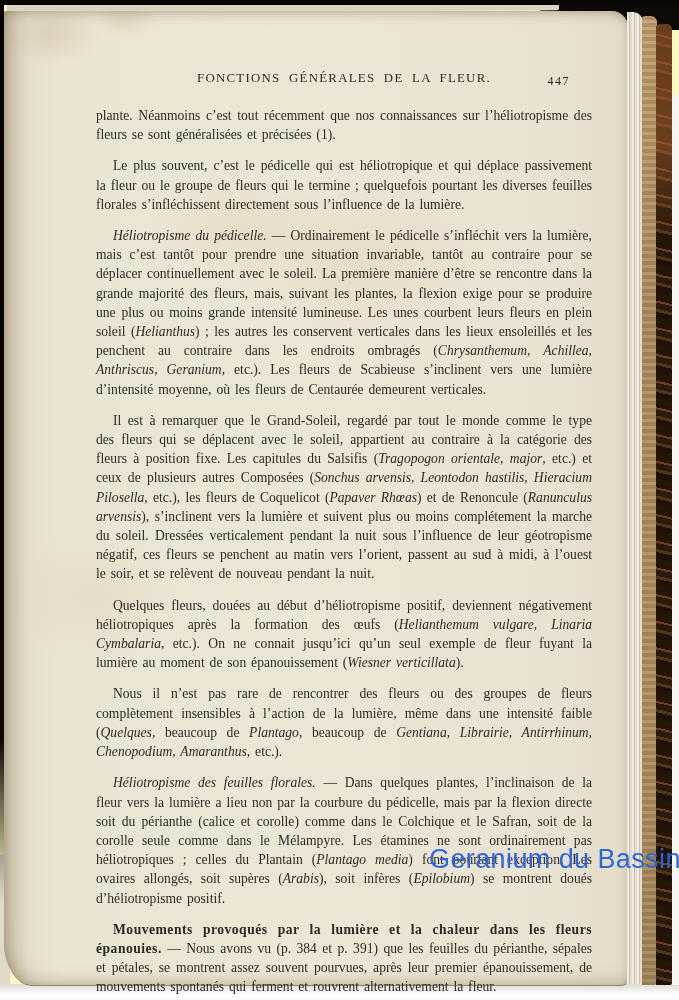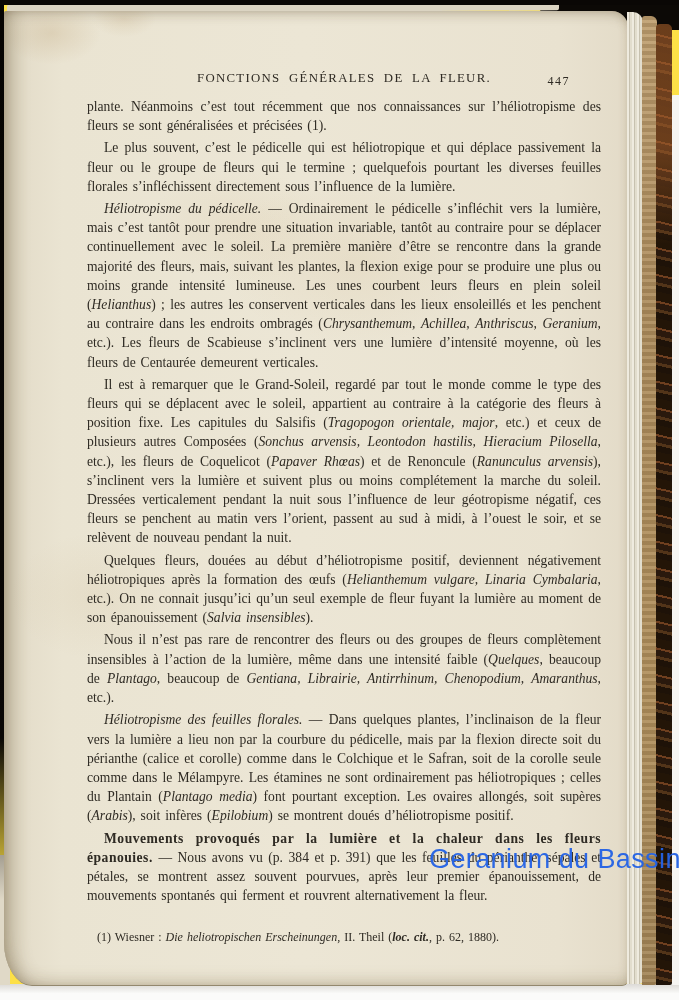--- a/index.html
+++ b/index.html
@@ -1,18 +1,18 @@
 <!DOCTYPE html>
 <html><head>
 <meta charset="utf-8">
 <style>
   html, body { margin:0; padding:0; background:#2a2a2a; }
   .photo {
     position:relative; width:679px; height:1000px; overflow:hidden;
-    background:#fde047;
+    background:#fef9c3;
     font-family:"Liberation Serif","DejaVu Serif",serif;
   }
   
   .surface-bottom { position:absolute; left:0; top:984px; width:679px; height:16px;
     background:linear-gradient(180deg,#dcdad6,#fbfbfa 60%); }
   .surface-right { position:absolute; left:670px; top:95px; width:9px; height:890px;
     background:#f6f5f2; border-radius:4px 0 0 0; }
   .left-under { position:absolute; left:0; top:855px; width:10px; height:130px; background:#e0d9c7; }
   .left-strip { position:absolute; left:0; top:0; width:4px; height:900px;
     background:linear-gradient(180deg,#060402 0,#0a0705 82%,rgba(10,7,5,0) 100%); z-index:4; }
@@ -55,21 +55,21 @@
       linear-gradient(180deg, rgba(166,95,44,.55) 0 120px, rgba(166,95,44,0) 220px),
       repeating-linear-gradient(13deg,#1e1208 0 6px,#523419 6px 9px,#2a190d 9px 15px,#6f3f1f 15px 17px,#231507 17px 26px);
     border-radius:4px 5px 2px 0; }
 
   
   .page-text { position:absolute; left:84px; top:64px; width:520px; color:#2e2a23; z-index:5; }
   .header { position:relative; height:30px; }
   .header-title { text-align:center; font-size:12.8px; letter-spacing:1.3px; word-spacing:4px; padding-top:7px; }
   .page-number { position:absolute; right:34px; top:10px; font-size:12px; letter-spacing:1.5px; }
   .body-text { font-size:13.6px; line-height:19.2px; text-align:justify; word-spacing:1.5px; }
-  .para { margin:3px; }
+  .para { margin:12px; }
   .para.indent { text-indent:17px; }
   .body-text em { }
   .body-text strong { font-weight:bold; letter-spacing:.5px; word-spacing:2.5px; }
   .footnote { margin-top:25px; font-size:12px; line-height:15px; text-indent:13px;
     text-align:justify; word-spacing:1px; }
   .footnote em { font-style:italic; }
 
   .watermark { position:absolute; left:429px; top:844px; z-index:9;
     font-family:"Liberation Sans","DejaVu Sans",sans-serif;
     font-size:27px; font-weight:500; letter-spacing:.4px; white-space:nowrap; opacity:.96; }
@@ -95,21 +95,21 @@
   <div class="page-text">
     <div class="header">
       <div class="header-title">FONCTIONS GÉNÉRALES DE LA FLEUR.</div>
       <div class="page-number">447</div>
     </div>
     <div class="body-text">
         <p class="para"><span>plante. Néanmoins c’est tout récemment que nos connaissances sur l’héliotropisme des fleurs se sont généralisées et précisées (1).</span></p>
         <p class="para indent"><span>Le plus souvent, c’est le pédicelle qui est héliotropique et qui déplace passivement la fleur ou le groupe de fleurs qui le termine ; quelquefois pourtant les diverses feuilles florales s’infléchissent directement sous l’influence de la lumière.</span></p>
         <p class="para indent"><em>Héliotropisme du pédicelle.</em><span> — Ordinairement le pédicelle s’infléchit vers la lumière, mais c’est tantôt pour prendre une situation invariable, tantôt au contraire pour se déplacer continuellement avec le soleil. La première manière d’être se rencontre dans la grande majorité des fleurs, mais, suivant les plantes, la flexion exige pour se produire une plus ou moins grande intensité lumineuse. Les unes courbent leurs fleurs en plein soleil (</span><em>Helianthus</em><span>) ; les autres les conservent verticales dans les lieux ensoleillés et les penchent au contraire dans les endroits ombragés (</span><em>Chrysanthemum</em><span>, </span><em>Achillea</em><span>, </span><em>Anthriscus</em><span>, </span><em>Geranium</em><span>, etc.). Les fleurs de Scabieuse s’inclinent vers une lumière d’intensité moyenne, où les fleurs de Centaurée demeurent verticales.</span></p>
         <p class="para indent"><span>Il est à remarquer que le Grand-Soleil, regardé par tout le monde comme le type des fleurs qui se déplacent avec le soleil, appartient au contraire à la catégorie des fleurs à position fixe. Les capitules du Salsifis (</span><em>Tragopogon orientale, major</em><span>, etc.) et ceux de plusieurs autres Composées (</span><em>Sonchus arvensis, Leontodon hastilis, Hieracium Pilosella</em><span>, etc.), les fleurs de Coquelicot (</span><em>Papaver Rhœas</em><span>) et de Renoncule (</span><em>Ranunculus arvensis</em><span>), s’inclinent vers la lumière et suivent plus ou moins complétement la marche du soleil. Dressées verticalement pendant la nuit sous l’influence de leur géotropisme négatif, ces fleurs se penchent au matin vers l’orient, passent au sud à midi, à l’ouest le soir, et se relèvent de nouveau pendant la nuit.</span></p>
-        <p class="para indent"><span>Quelques fleurs, douées au début d’héliotropisme positif, deviennent négativement héliotropiques après la formation des œufs (</span><em>Helianthemum vulgare, Linaria Cymbalaria</em><span>, etc.). On ne connait jusqu’ici qu’un seul exemple de fleur fuyant la lumière au moment de son épanouissement (</span><em>Salvia insensibles</em><span>).</span></p>
+        <p class="para indent"><span>Quelques fleurs, douées au début d’héliotropisme positif, deviennent négativement héliotropiques après la formation des œufs (</span><em>Helianthemum vulgare, Linaria Cymbalaria</em><span>, etc.). On ne connait jusqu’ici qu’un seul exemple de fleur fuyant la lumière au moment de son épanouissement (</span><em>Wiesner verticillata</em><span>).</span></p>
         <p class="para indent"><span>Nous il n’est pas rare de rencontrer des fleurs ou des groupes de fleurs complètement insensibles à l’action de la lumière, même dans une intensité faible (</span><em>Quelques</em><span>, beaucoup de </span><em>Plantago</em><span>, beaucoup de </span><em>Gentiana, Librairie, Antirrhinum, Chenopodium, Amaranthus</em><span>, etc.).</span></p>
         <p class="para indent"><em>Héliotropisme des feuilles florales.</em><span> — Dans quelques plantes, l’inclinaison de la fleur vers la lumière a lieu non par la courbure du pédicelle, mais par la flexion directe soit du périanthe (calice et corolle) comme dans le Colchique et le Safran, soit de la corolle seule comme dans le Mélampyre. Les étamines ne sont ordinairement pas héliotropiques ; celles du Plantain (</span><em>Plantago media</em><span>) font pourtant exception. Les ovaires allongés, soit supères (</span><em>Arabis</em><span>), soit infères (</span><em>Epilobium</em><span>) se montrent doués d’héliotropisme positif.</span></p>
         <p class="para indent"><strong>Mouvements provoqués par la lumière et la chaleur dans les fleurs épanouies.</strong><span> — Nous avons vu (p. 384 et p. 391) que les feuilles du périanthe, sépales et pétales, se montrent assez souvent pourvues, après leur premier épanouissement, de mouvements spontanés qui ferment et rouvrent alternativement la fleur.</span></p>
       </div>
     <p class="footnote"><span><span>(1) Wiesner : </span><em>Die heliotropischen Erscheinungen</em><span>, II. Theil (</span><strong style="font-style: italic;">loc. cit.</strong><span>, p. 62, 1880).</span></span></p>
   </div>
 
   <div class="watermark" style="color: rgb(37, 99, 229);">Geranium du Bassin</div>
 </div>
 

